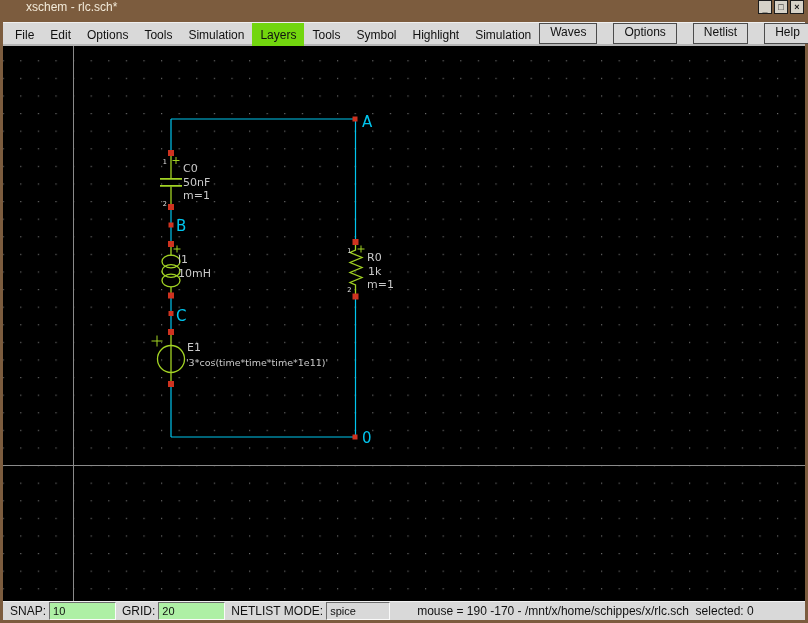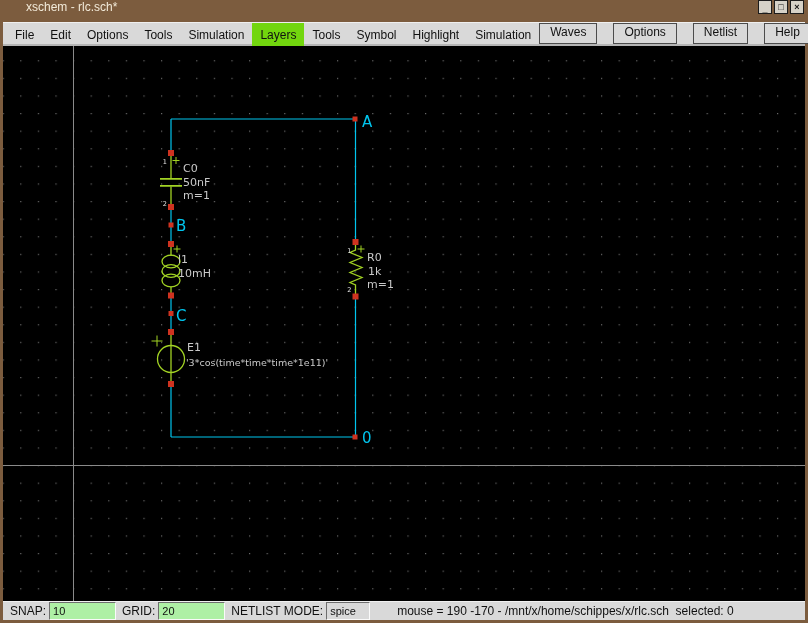--- a/index.html
+++ b/index.html
@@ -32,21 +32,21 @@
   .lbl{fill:var(--text);font-family:"DejaVu Sans",sans-serif;font-size:11px;}
   .lbl-sm{fill:var(--text);font-family:"DejaVu Sans",sans-serif;font-size:9.5px;}
   .pinnum{fill:#e6e6e6;font-family:"DejaVu Sans",sans-serif;font-size:6.5px;}
   .node{fill:var(--node);font-family:"DejaVu Sans",sans-serif;font-size:15px;}
   .frame-line{stroke:#8a8a8a;stroke-width:1;}
   
   .statusbar{height:19px;flex:0 0 19px;background:var(--ui-gray);border-top:1px solid #f0f0f0;display:flex;align-items:center;font-size:12px;color:#111;padding-left:7px;white-space:pre;}
   .sb-label{margin-right:3px;}
   .sb-entry{height:15px;font-family:"Liberation Sans",sans-serif;font-size:11px;color:#111;border:1px solid;border-color:#6e6e6e #fafafa #fafafa #6e6e6e;padding:8px 3px;margin-right:6px;}
   .sb-entry.green{background:#aef0a5;width:67px;}
-  .sb-entry.gray{background:#d9d9d9;width:44px;}
+  .sb-entry.gray{background:#d9d9d9;width:64px;}
   .sb-gap1{margin-left:0px;}
   .sb-mouse{margin-left:21px;}
 </style>
 </head>
 <body>
 
 <div class="window">
 
   <div class="titlebar">
     <span>xschem - rlc.sch*</span>

